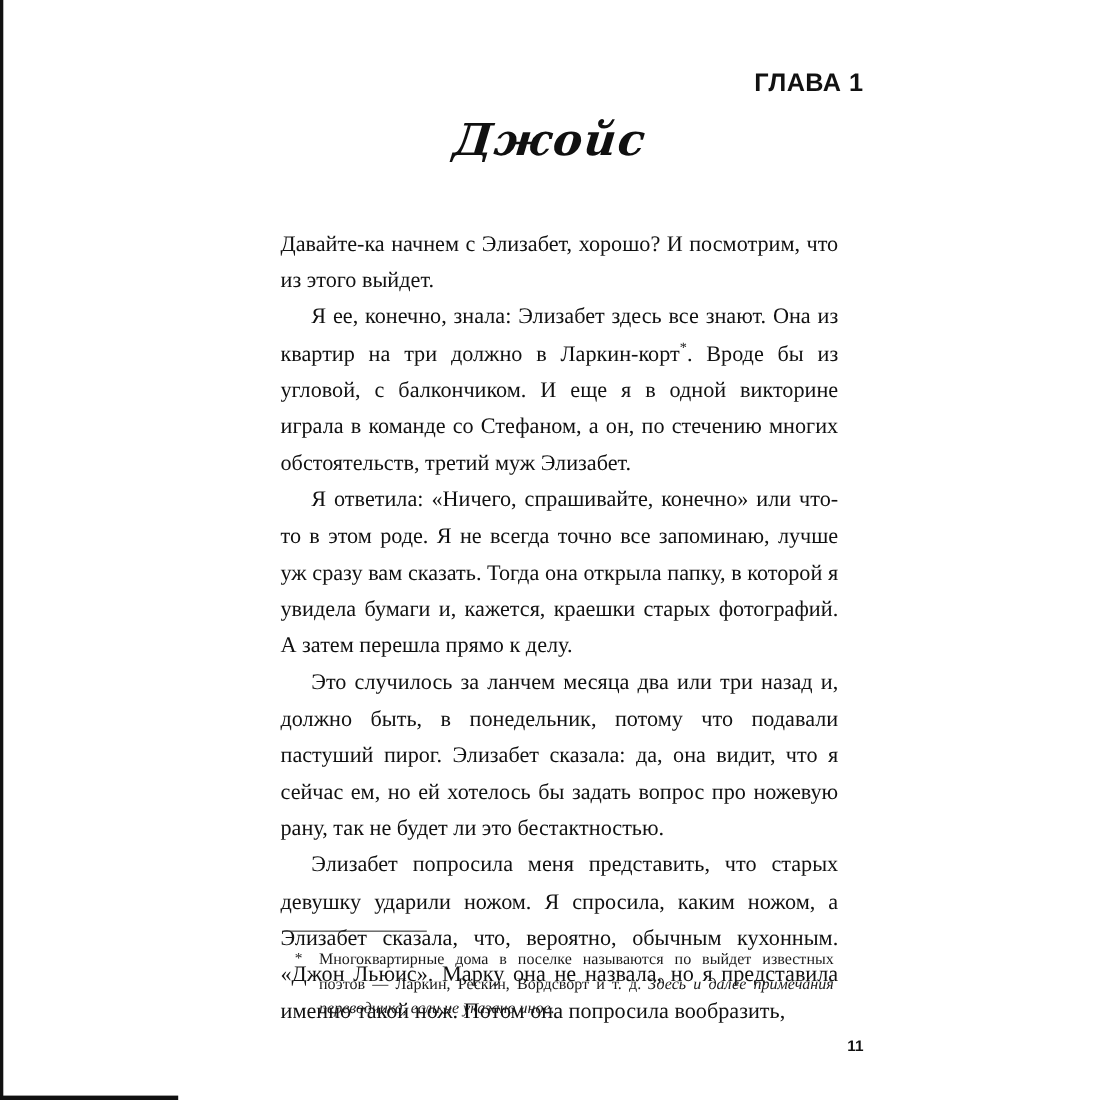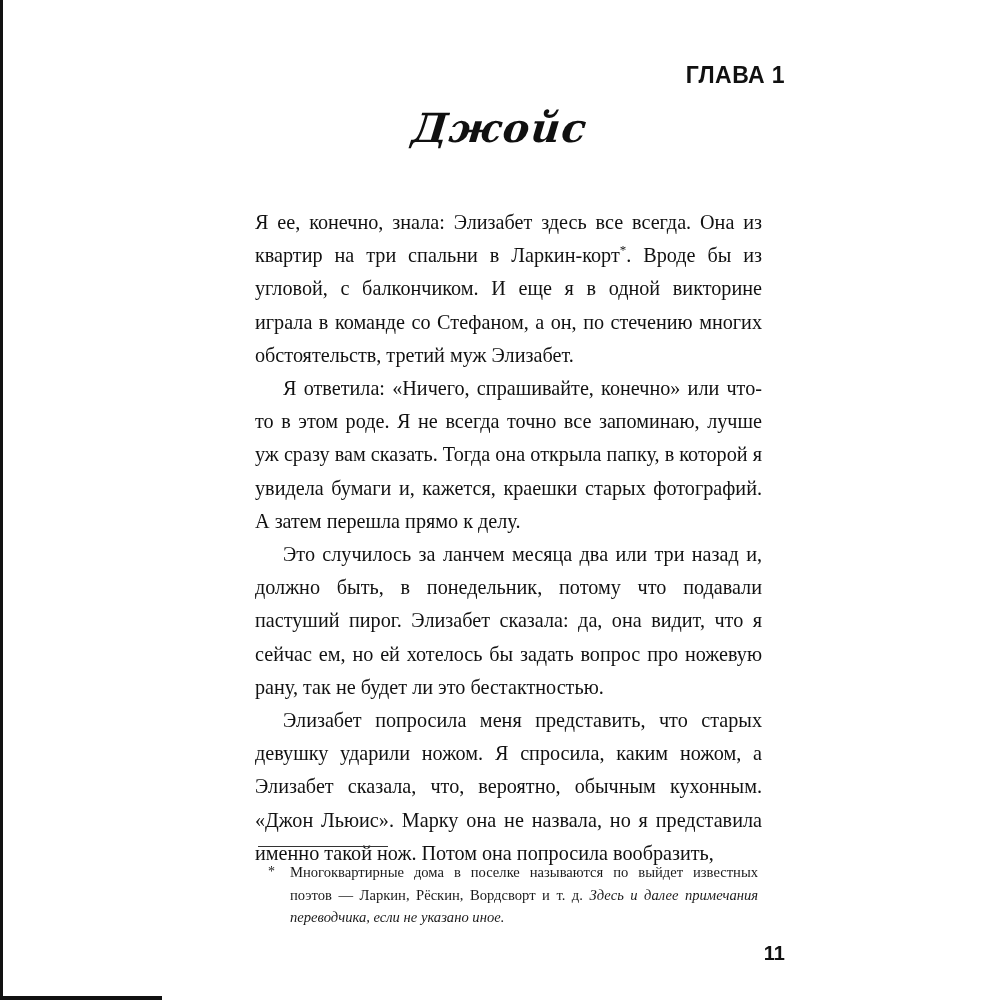--- a/index.html
+++ b/index.html
@@ -125,40 +125,41 @@
     font-style: italic;
   }
 
   
   .page-number {
     position: absolute;
     right: 215px;
     top: 942px;
     font-family: "Liberation Sans", "DejaVu Sans", sans-serif;
     font-weight: bold;
-    font-size: 20px;
+    font-size: 14px;
     color: #111111;
   }
 </style>
 </head>
 <body>
 
 <div class="page">
 
   <div class="edge-left"></div>
   <div class="edge-bottom"></div>
 
   <div class="chapter-label">ГЛАВА 1</div>
 
   <div class="chapter-title">Джойс</div>
 
   <div class="text-column">
 
+    <p class="para"><span>Давайте-ка начнем с Элизабет, хорошо? И посмотрим, что из этого выйдет.</span></p>
 
-    <p class="para"><span>Я ее, конечно, знала: Элизабет здесь все всегда. Она из квартир на три спальни в Ларкин-корт</span><span class="fn-ref">*</span><span>. Вроде бы из угловой, с балкончиком. И еще я в одной викторине играла в команде со Стефаном, а он, по стечению многих обстоятельств, третий муж Элизабет.</span></p>
+    <p class="para"><span>Я ее, конечно, знала: Элизабет здесь все знают. Она из квартир на три должно в Ларкин-корт</span><span class="fn-ref">*</span><span>. Вроде бы из угловой, с балкончиком. И еще я в одной викторине играла в команде со Стефаном, а он, по стечению многих обстоятельств, третий муж Элизабет.</span></p>
 
     <p class="para"><span>Я ответила: «Ничего, спрашивайте, конечно» или что-то в этом роде. Я не всегда точно все запоминаю, лучше уж сразу вам сказать. Тогда она открыла папку, в которой я увидела бумаги и, кажется, краешки старых фотографий. А затем перешла прямо к делу.</span></p>
 
     <p class="para"><span>Это случилось за ланчем месяца два или три назад и, должно быть, в понедельник, потому что подавали пастуший пирог. Элизабет сказала: да, она видит, что я сейчас ем, но ей хотелось бы задать вопрос про ножевую рану, так не будет ли это бестактностью.</span></p>
 
     <p class="para"><span>Элизабет попросила меня представить, что старых девушку ударили ножом. Я спросила, каким ножом, а Элизабет сказала, что, вероятно, обычным кухонным. «Джон Льюис». Марку она не назвала, но я представила именно такой нож. Потом она попросила вообразить,</span></p>
 
   </div>
 
   <div class="footnote">

